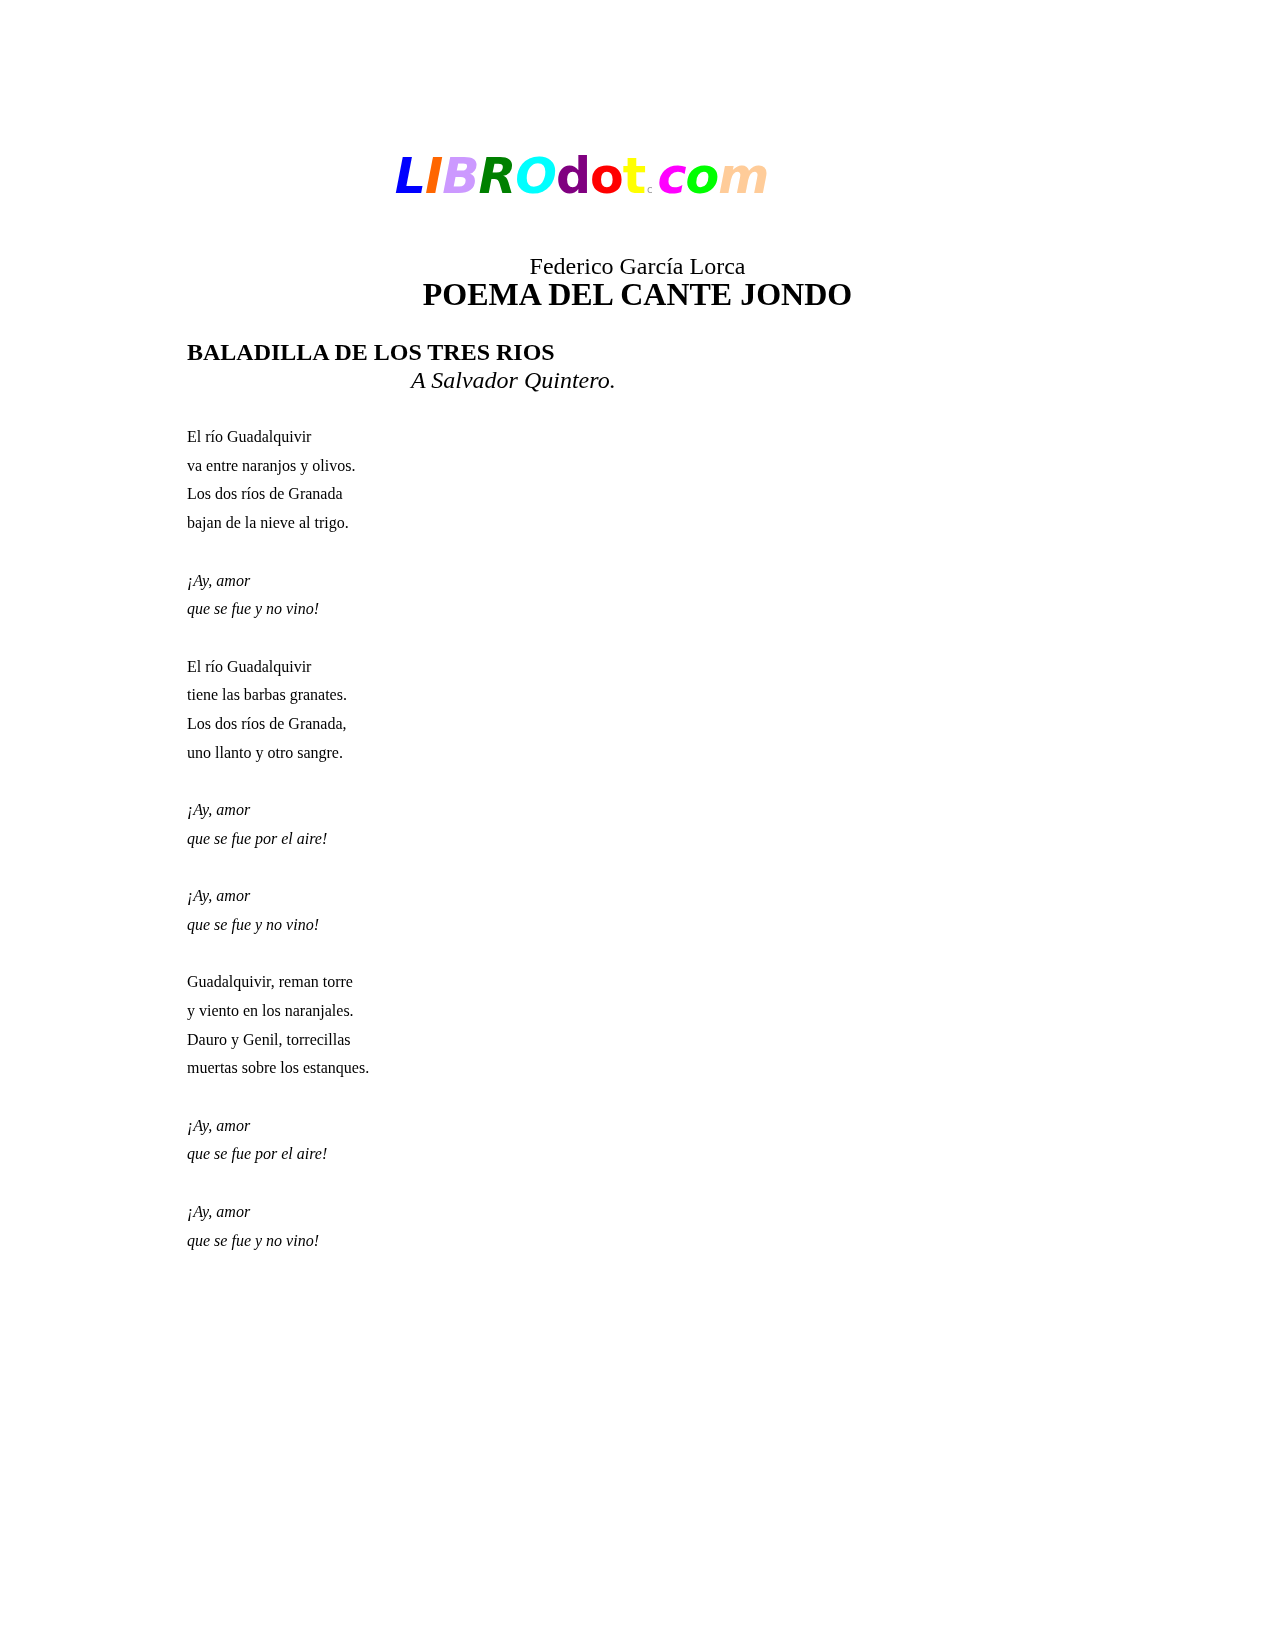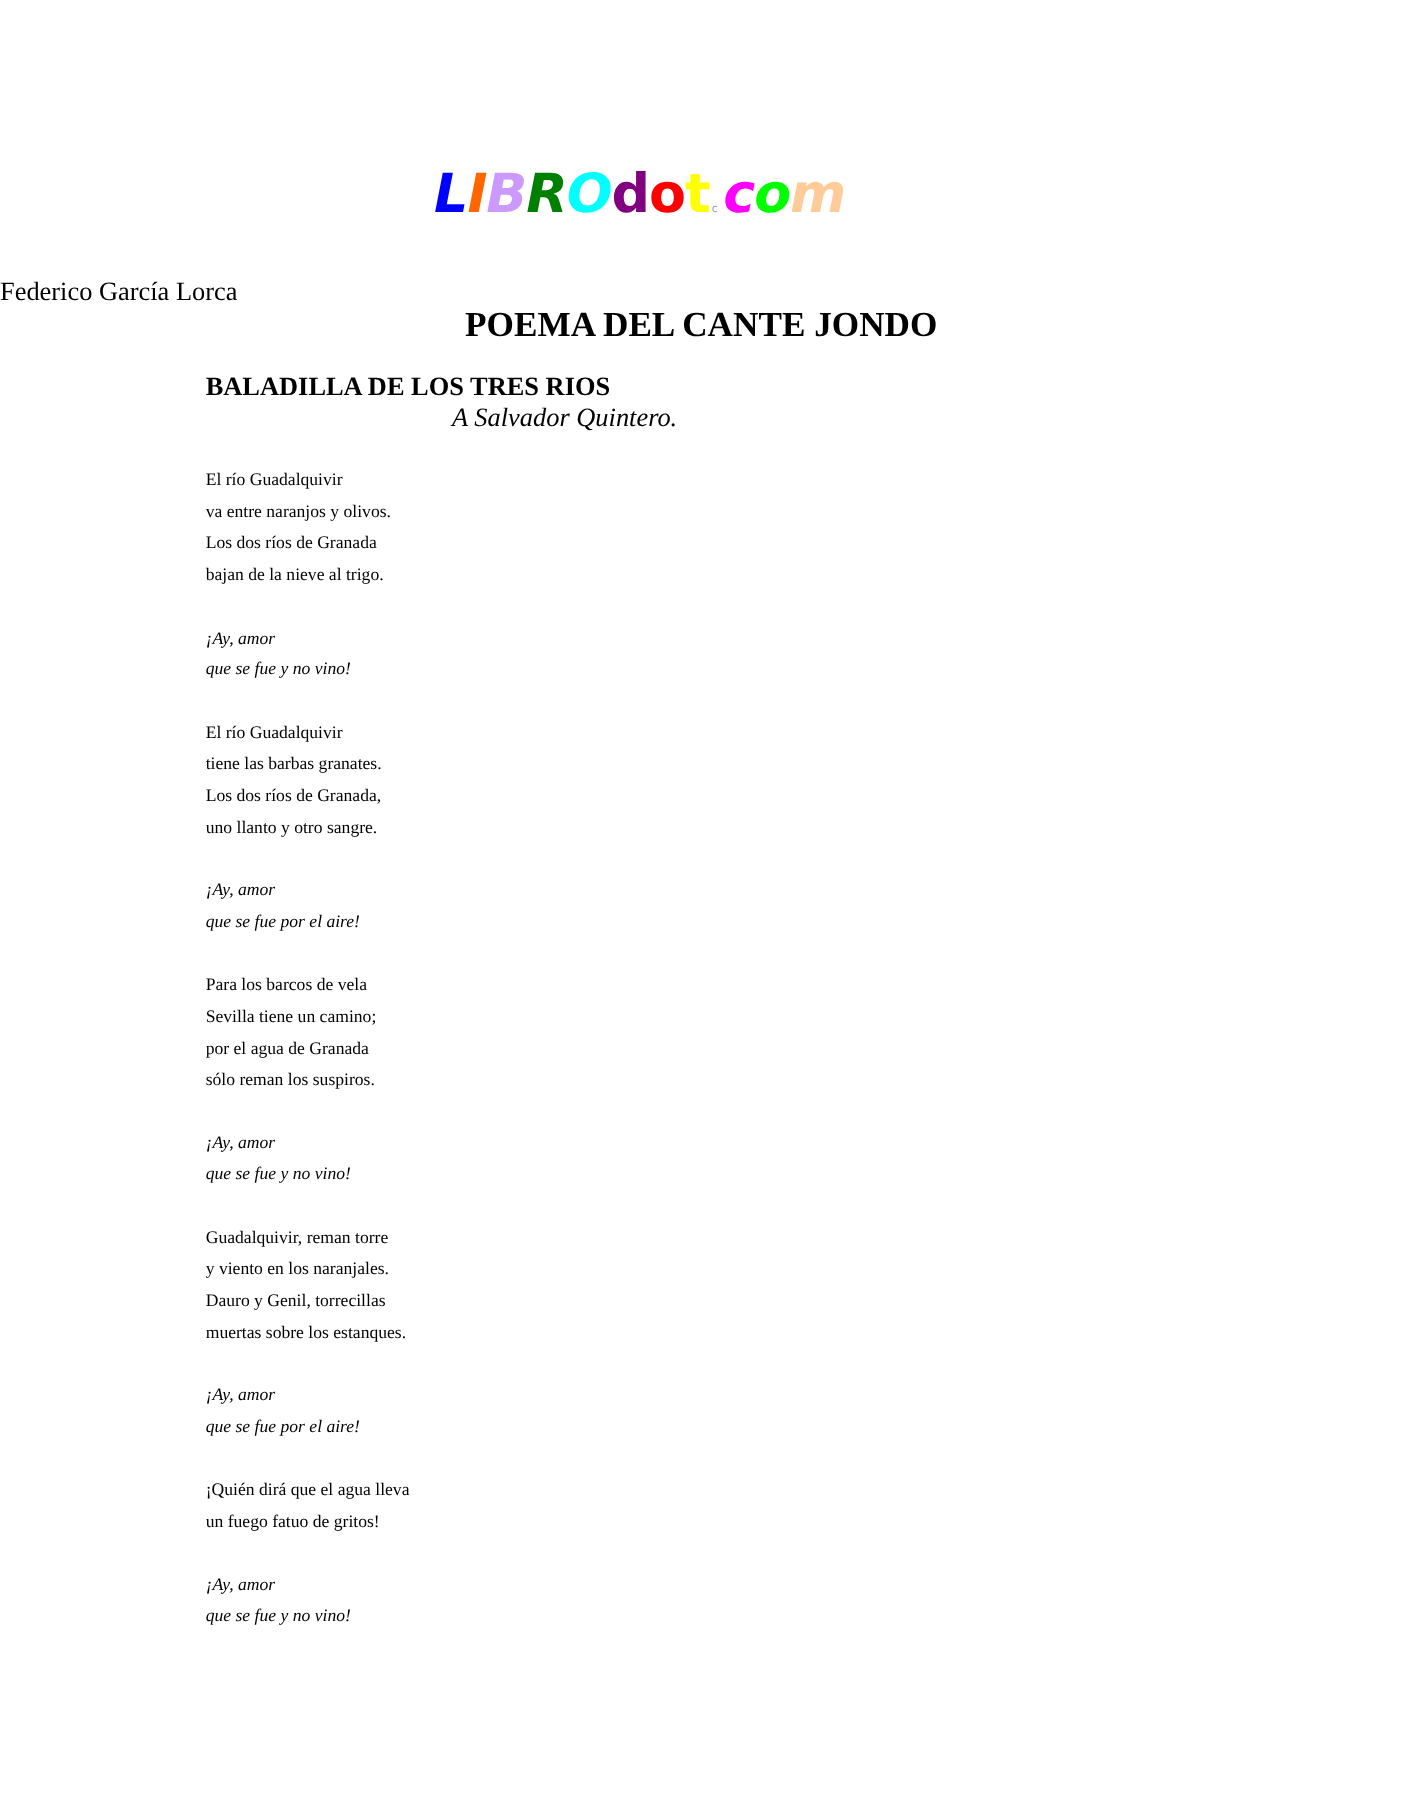--- a/index.html
+++ b/index.html
@@ -1,21 +1,21 @@
 <!DOCTYPE html>
 <html><head>
 <meta charset="utf-8">
 <style>
   html, body { margin: 0; padding: 0; background: #ffffff; }
   body { width: 1275px; height: 1650px; position: relative; overflow: hidden; font-family: "Liberation Serif", serif; color: #000; }
   .logo { position: absolute; top: 152px; left: 0; width: 1125px; text-align: center; font-family: "DejaVu Sans", sans-serif; font-weight: bold; font-size: 49px; letter-spacing: -1px; line-height: 1; margin-left: 19px; }
   .logo span { display: inline-block; }
   .logo .it { font-style: italic; }
   .logo .small { font-size: 10px; font-weight: normal; vertical-align: baseline; margin: 0 6px 0 2px; }
-  .author { position: absolute; top: 252px; left: 0; width: 1275px; font-size: 24px; line-height: 28px; }
+  .author { position: absolute; top: 252px; left: 0; width: 1275px; text-align: center; font-size: 24px; line-height: 28px; }
   .booktitle { position: absolute; top: 280px; left: 0; width: 1275px; text-align: center; font-size: 32px; font-weight: bold; line-height: 28px; }
   .poem-title { position: absolute; top: 338px; left: 187px; font-size: 24px; font-weight: bold; line-height: 28px; }
   .dedication { position: absolute; top: 366px; left: 411px; font-size: 24px; font-style: italic; line-height: 28px; text-align: right; }
   .stanzas { position: absolute; top: 423px; left: 187px; font-size: 16px; line-height: 28.7px; }
   .stanza { margin: 0 0 28.7px 0; }
   .line { display: block; white-space: nowrap; }
   .stanza.refrain .line { font-style: italic; }
 </style>
 </head>
 <body>
@@ -42,41 +42,31 @@
     <div class="stanza">
       <span class="line">El río Guadalquivir</span>
       <span class="line">tiene las barbas granates.</span>
       <span class="line">Los dos ríos de Granada,</span>
       <span class="line">uno llanto y otro sangre.</span>
     </div>
     <div class="stanza refrain">
       <span class="line">¡Ay, amor</span>
       <span class="line">que se fue por el aire!</span>
     </div>
-    <div class="stanza">
-      <span class="line">Para los barcos de vela</span>
-      <span class="line">Sevilla tiene un camino;</span>
-      <span class="line">por el agua de Granada</span>
-      <span class="line">sólo reman los suspiros.</span>
-    </div>
     <div class="stanza refrain">
       <span class="line">¡Ay, amor</span>
       <span class="line">que se fue y no vino!</span>
     </div>
     <div class="stanza">
       <span class="line">Guadalquivir, reman torre</span>
       <span class="line">y viento en los naranjales.</span>
       <span class="line">Dauro y Genil, torrecillas</span>
       <span class="line">muertas sobre los estanques.</span>
     </div>
     <div class="stanza refrain">
       <span class="line">¡Ay, amor</span>
       <span class="line">que se fue por el aire!</span>
     </div>
-    <div class="stanza">
-      <span class="line">¡Quién dirá que el agua lleva</span>
-      <span class="line">un fuego fatuo de gritos!</span>
-    </div>
     <div class="stanza refrain">
       <span class="line">¡Ay, amor</span>
       <span class="line">que se fue y no vino!</span>
     </div>
   </div>
 
 </body></html>

